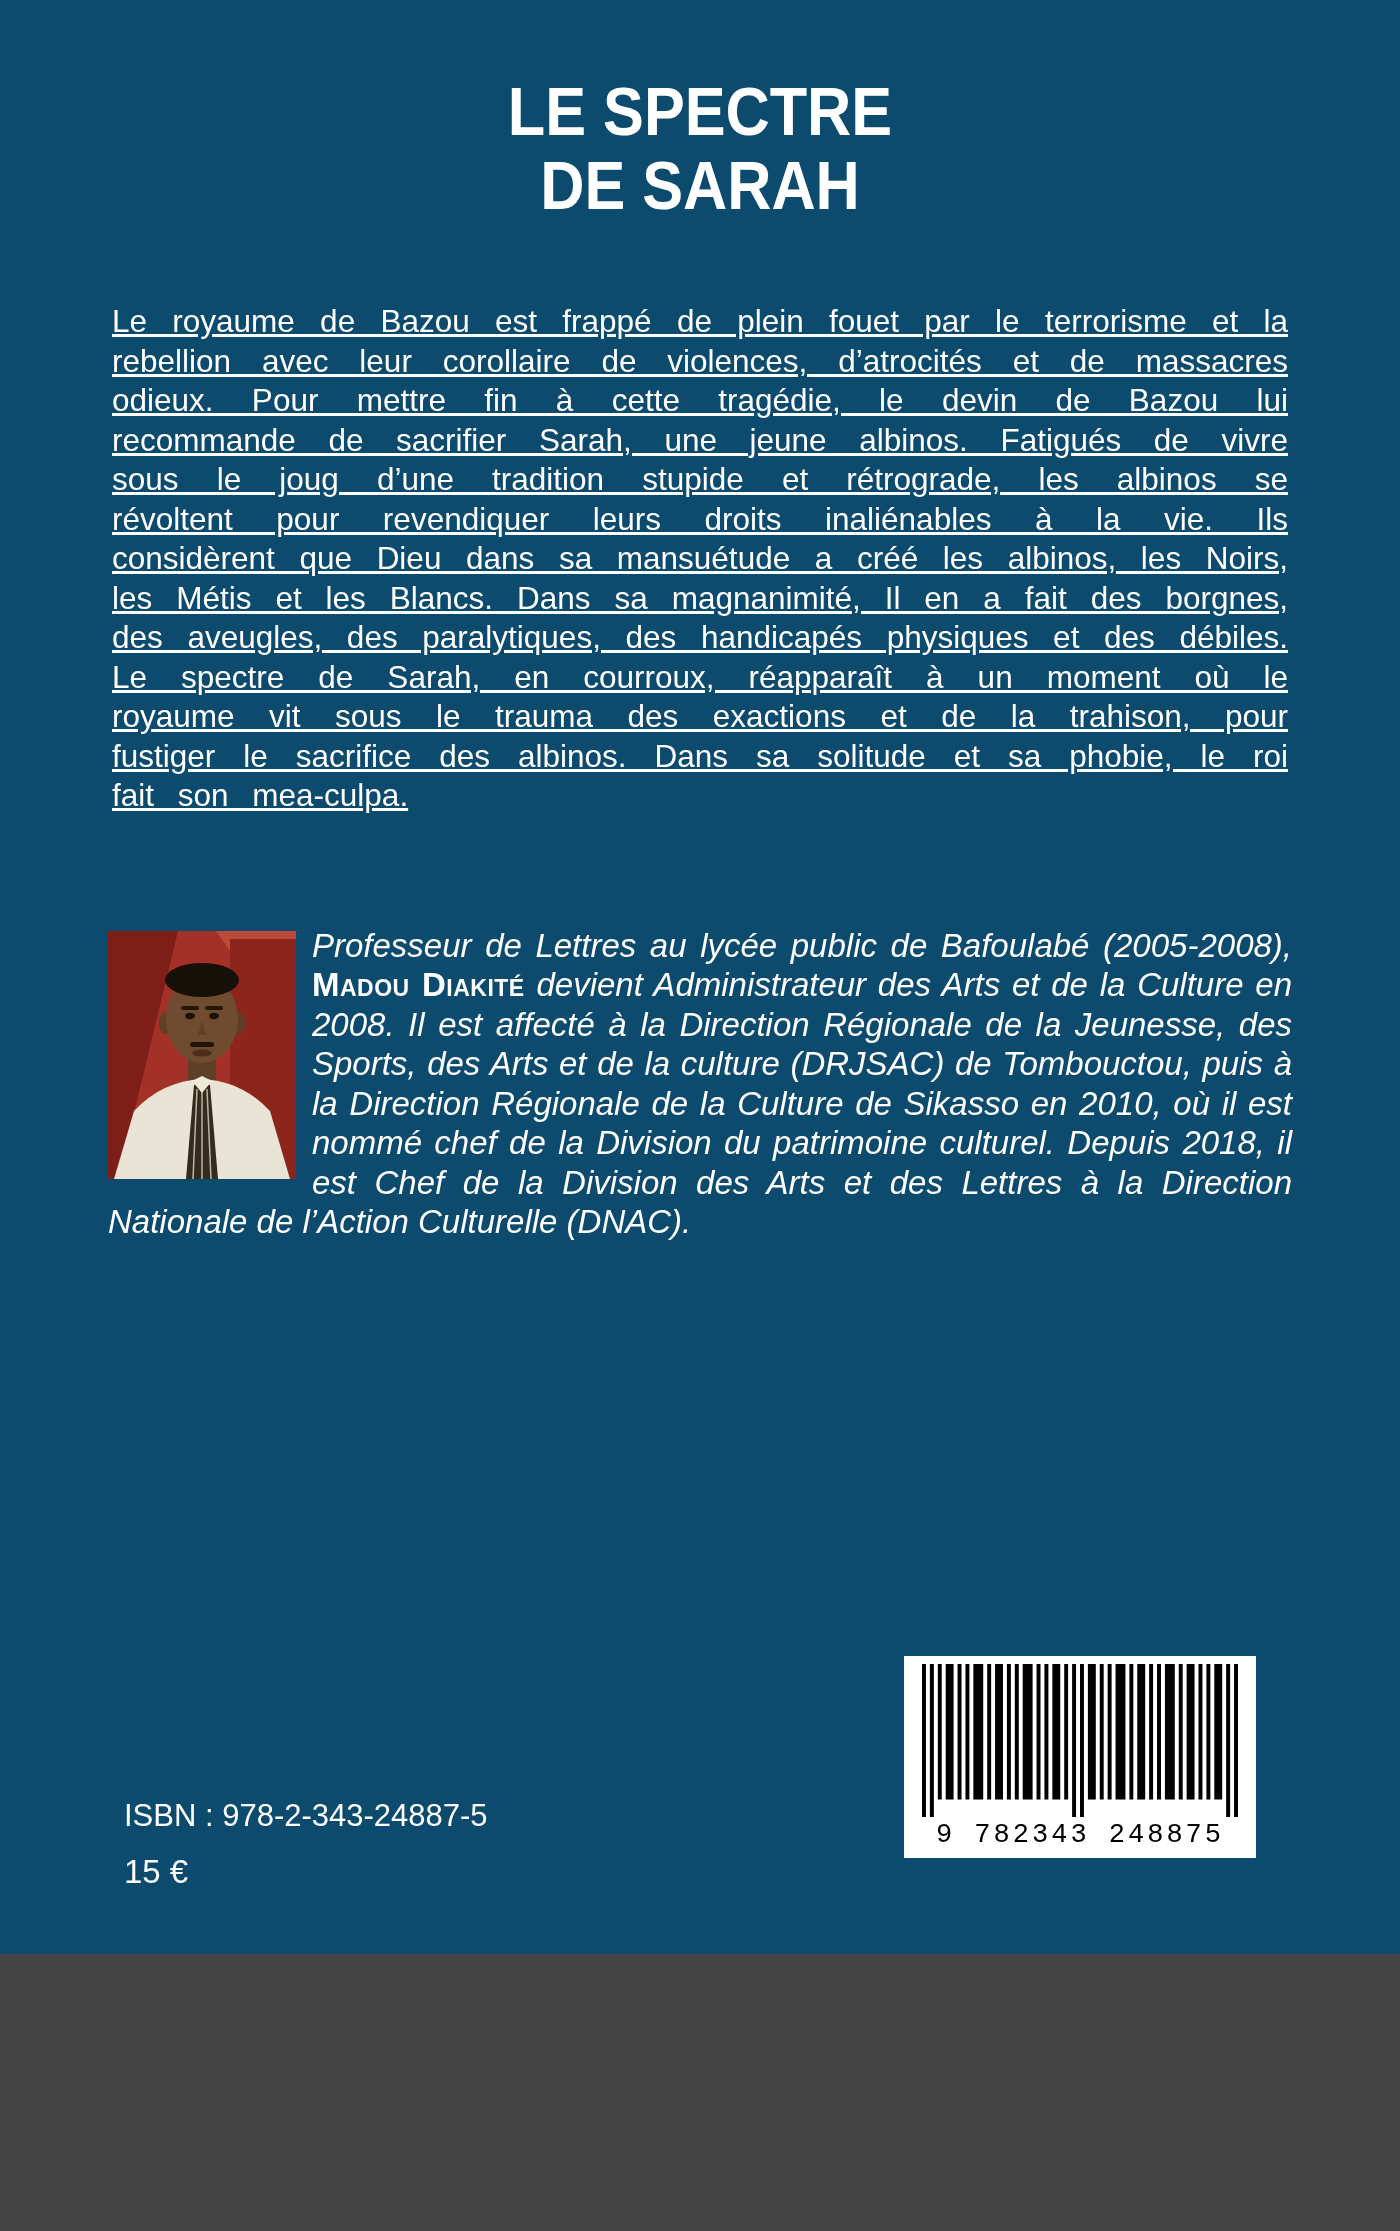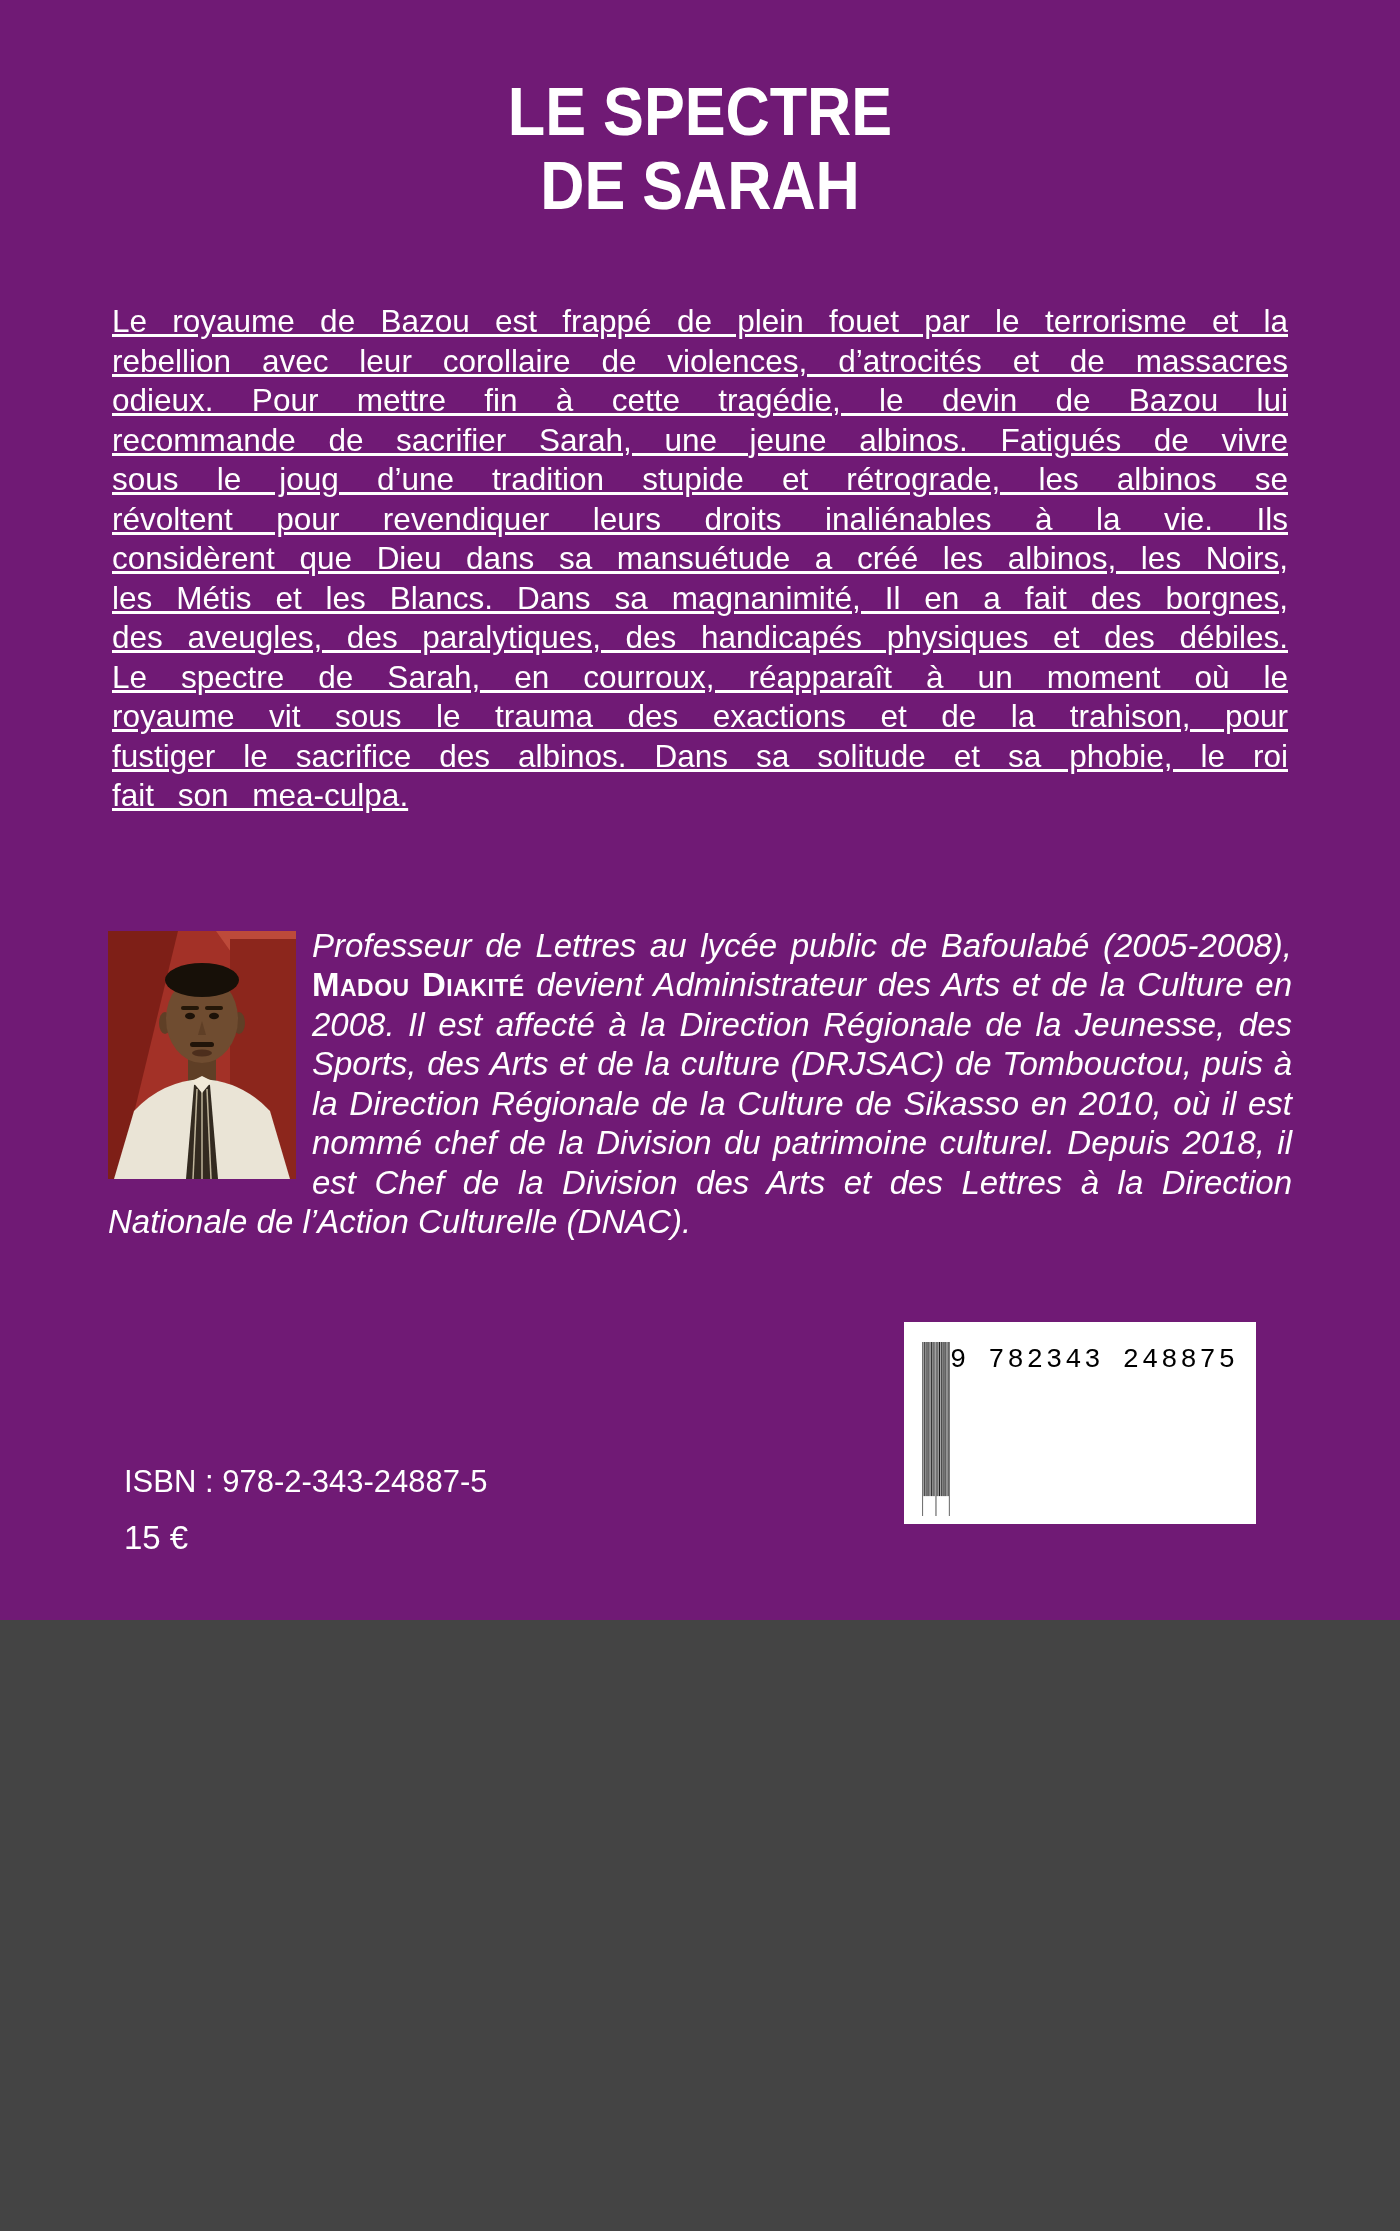--- a/index.html
+++ b/index.html
@@ -1,21 +1,21 @@
 <!DOCTYPE html>
 <html><head>
 <meta charset="utf-8">
 <style>
   * { margin:0; padding:0; box-sizing:border-box; }
   html,body { background:#444; }
   .cover{
     position:relative;
-    width:1400px; height:1620px;
+    width:1400px; height:1954px;
     margin:0 auto;
-    background:#701a75;
+    background:#0c4a6e;
     color:#fff;
     font-family:"Liberation Sans", sans-serif;
     overflow:hidden;
   }
   .title{
     padding-top:74px;
     text-align:center;
     font-weight:bold;
     font-size:68px;
     line-height:74px;
@@ -56,22 +56,22 @@
     font-size:31px;
     line-height:1.2;
   }
   .isbn{ margin-bottom:18px; }
   .price{ font-size:33px; }
   .barcode-box{
     position:absolute;
     right:144px; bottom:96px;
     width:352px; height:202px;
     background:#fff;
-    display:flex; flex-direction:row;
-    padding:20px 18px 8px;
+    display:flex; flex-direction:column;
+    padding:8px 18px 8px;
   }
   .bars{ flex:1; width:100%; }
   .barcode-number{
     margin-top:3px;
     color:#000;
     font-family:"Liberation Mono", monospace;
     font-size:27px;
     letter-spacing:3px;
     text-align:center;
     white-space:nowrap;

